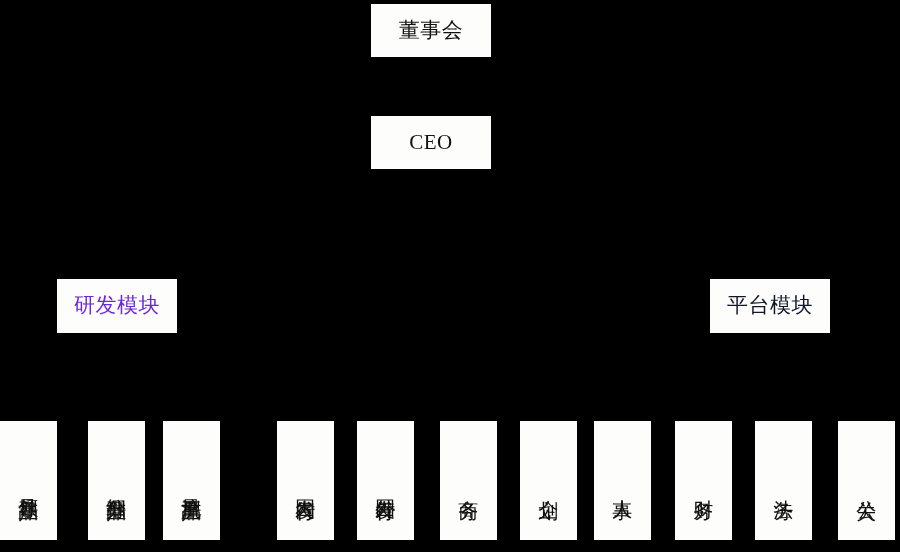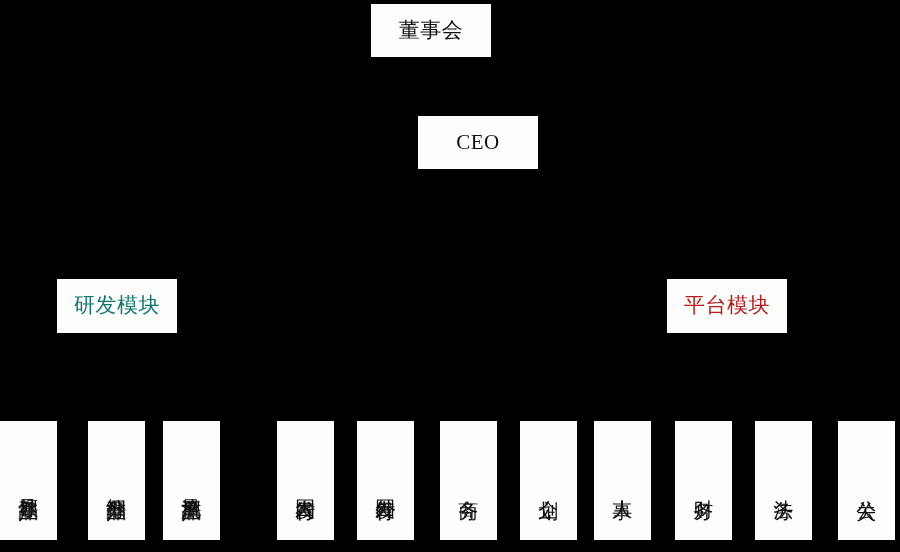--- a/index.html
+++ b/index.html
@@ -73,27 +73,27 @@
     <div class="connector" style="left: 548px; top: 379px; width: 2px; height: 42px; background: rgb(0, 0, 0);"></div>
     <div class="connector" style="left: 622px; top: 379px; width: 2px; height: 42px; background: rgb(0, 0, 0);"></div>
     <div class="connector" style="left: 742px; top: 333px; width: 2px; height: 44px; background: rgb(0, 0, 0);"></div>
     <div class="connector" style="left: 703px; top: 377px; width: 164px; height: 2px; background: rgb(0, 0, 0);"></div>
     <div class="connector" style="left: 703px; top: 379px; width: 2px; height: 42px; background: rgb(0, 0, 0);"></div>
     <div class="connector" style="left: 783px; top: 379px; width: 2px; height: 42px; background: rgb(0, 0, 0);"></div>
     <div class="connector" style="left: 866px; top: 379px; width: 2px; height: 42px; background: rgb(0, 0, 0);"></div>
     <div class="node-box horizontal" style="left: 371px; top: 4px; width: 120px; height: 53px; background: rgb(253, 253, 251); color: rgb(17, 17, 17);">
       <span class="node-label">董事会</span>
     </div>
-    <div class="node-box horizontal" style="left: 371px; top: 116px; width: 120px; height: 53px; background: rgb(253, 253, 251); color: rgb(17, 17, 17); margin-left: 47px;">
+    <div class="node-box horizontal" style="left: 371px; top: 116px; width: 120px; height: 53px; background: rgb(253, 253, 251); color: rgb(17, 17, 17);">
       <span class="node-label">CEO</span>
     </div>
-    <div class="node-box horizontal" style="left: 57px; top: 279px; width: 120px; height: 54px; background: rgb(253, 253, 251); color: #0f766e;">
+    <div class="node-box horizontal" style="left: 57px; top: 279px; width: 120px; height: 54px; background: rgb(253, 253, 251); color: #6d28d9;">
       <span class="node-label">研发模块</span>
     </div>
-    <div class="node-box horizontal" style="left: 667px; top: 279px; width: 120px; height: 54px; background: rgb(253, 253, 251); color: #b91c1c;">
+    <div class="node-box horizontal" style="left: 710px; top: 279px; width: 120px; height: 54px; background: rgb(253, 253, 251); color: #0f172a;">
       <span class="node-label">平台模块</span>
     </div>
     <div class="node-box vertical" style="left: 0px; top: 421px; width: 57px; height: 127px; background: rgb(253, 253, 251); color: rgb(17, 17, 17);">
       <span class="node-label">领导型产品</span>
     </div>
     <div class="node-box vertical" style="left: 88px; top: 421px; width: 57px; height: 127px; background: rgb(253, 253, 251); color: rgb(17, 17, 17);">
       <span class="node-label">细分型产品</span>
     </div>
     <div class="node-box vertical" style="left: 163px; top: 421px; width: 57px; height: 127px; background: rgb(253, 253, 251); color: rgb(17, 17, 17);">
       <span class="node-label">流量型产品</span>

